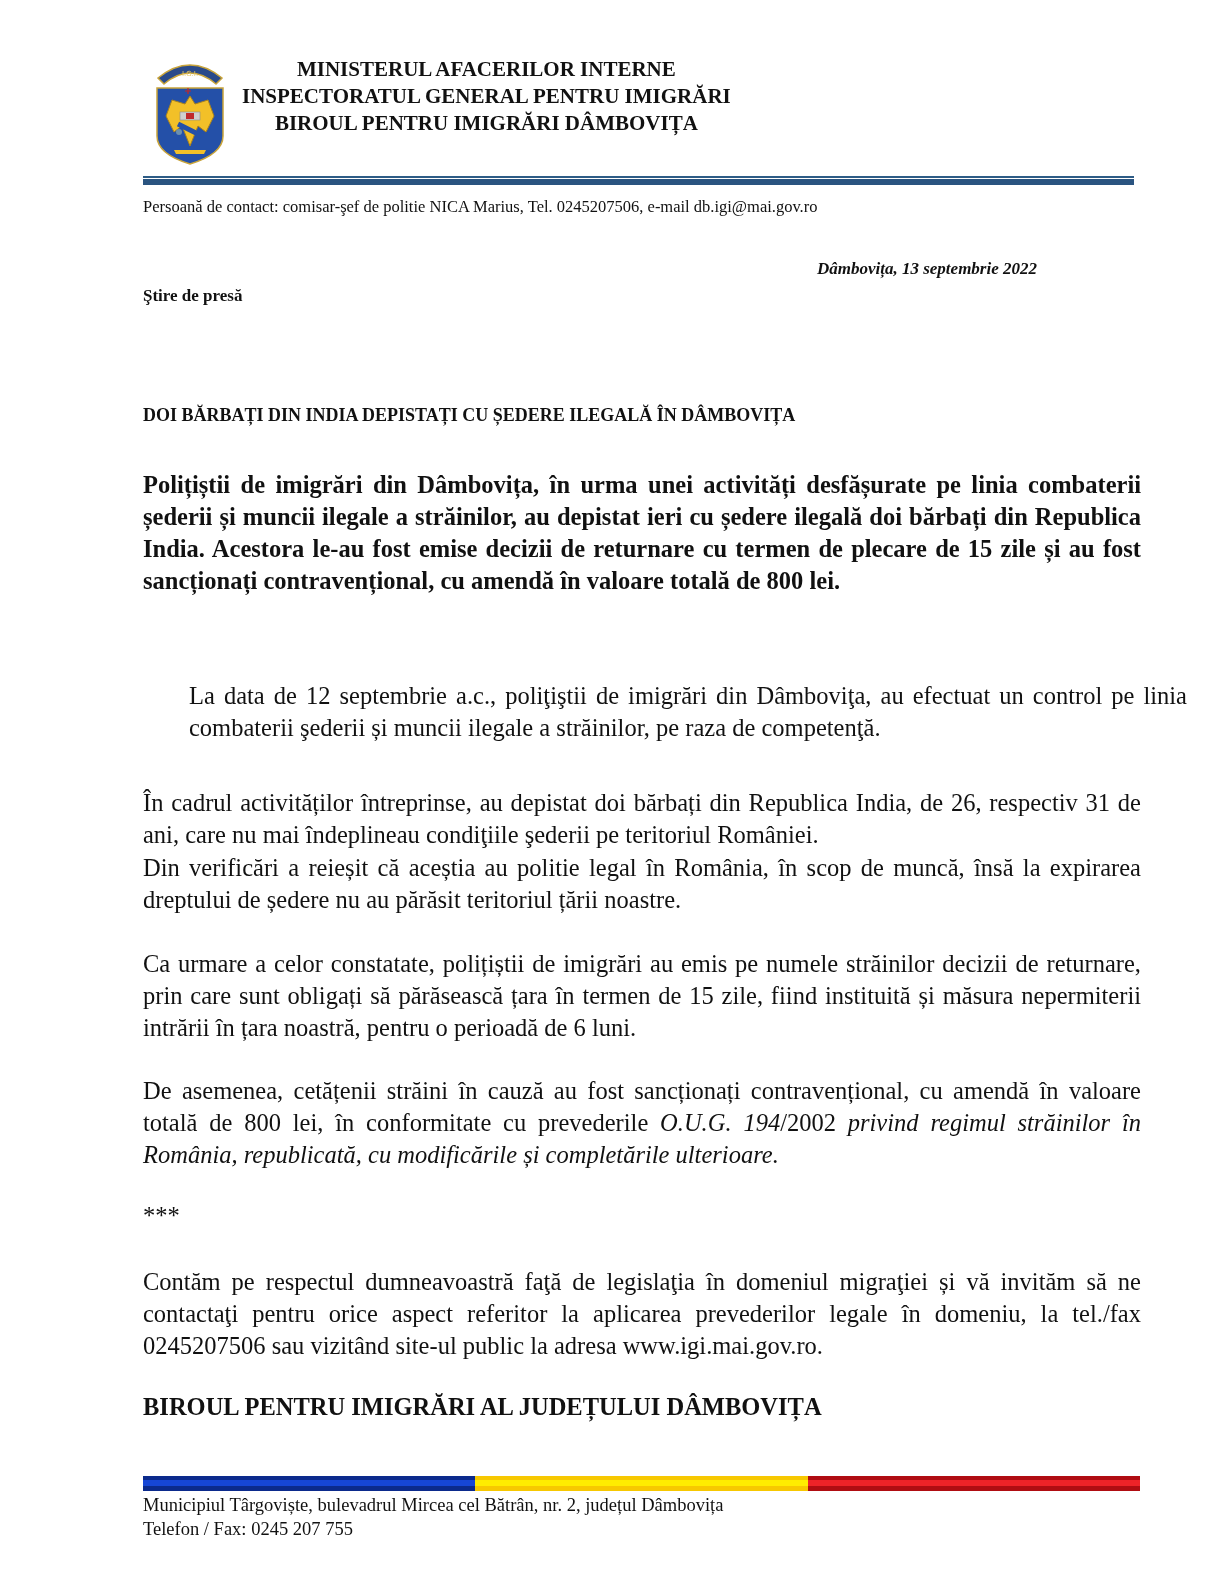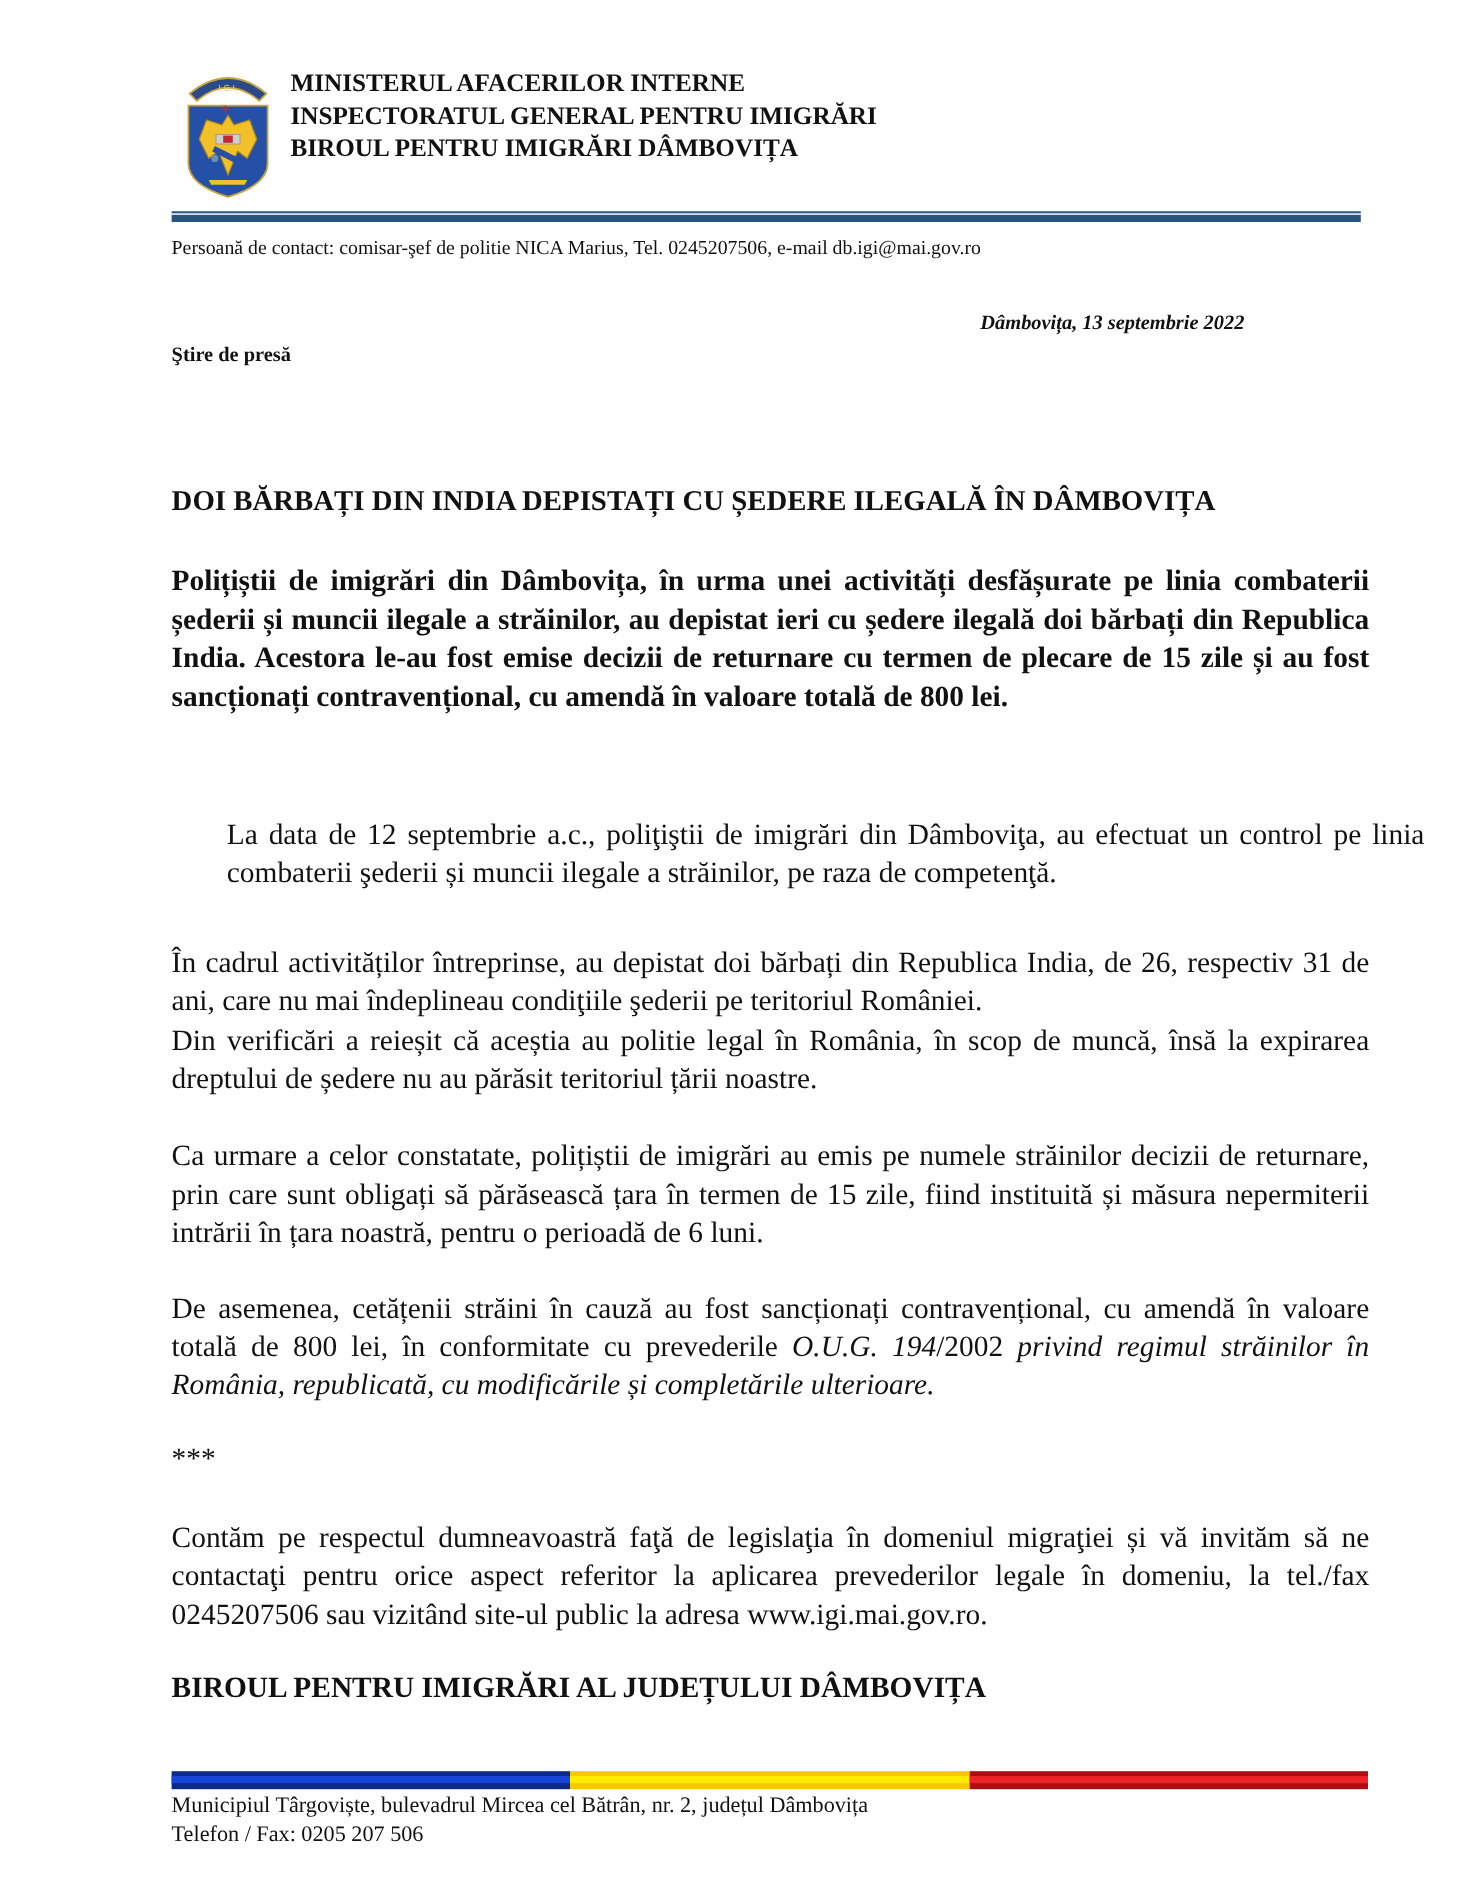--- a/index.html
+++ b/index.html
@@ -2,31 +2,31 @@
 <html><head>
 <meta charset="utf-8">
 <style>
   html, body { margin: 0; padding: 0; background: #ffffff; }
   body { width: 1224px; height: 1584px; position: relative; overflow: hidden;
          font-family: "Liberation Serif", serif; color: #111; }
   .abs { position: absolute; }
 
   
   #logo { left: 152px; top: 54px; width: 76px; height: 112px; }
-  #header-lines { left: 242px; top: 56px; font-weight: bold; font-size: 21px; line-height: 27px; color: #111; }
+  #header-lines { left: 242px; top: 56px; font-weight: bold; font-size: 21px; line-height: 27px; color: #111; text-align: center; }
   #header-rule { left: 143px; top: 176px; width: 991px; }
   #header-rule .thin { height: 2px; background: #2e5c86; }
   #header-rule .gap { height: 1px; background: #ffffff; }
   #header-rule .thick { height: 6px; background: #2a5480; }
 
   #contact { left: 143px; top: 197px; font-size: 16.5px; }
   #date { right: 187px; top: 259px; font-size: 17px; font-weight: bold; font-style: italic; margin-left: 11px; }
   #doc-type { left: 143px; top: 286px; font-size: 17px; font-weight: bold; }
 
-  #title { left: 143px; top: 405px; width: 998px; font-size: 24px; font-weight: bold; text-align: left; white-space: nowrap; }
+  #title { left: 143px; top: 405px; width: 998px; font-size: 18px; font-weight: bold; text-align: left; white-space: nowrap; }
 
   .para { position: absolute; left: 143px; width: 998px; font-size: 24.5px; line-height: 32px; text-align: justify; }
   .para.lead { font-weight: bold; }
   .last-line-left { text-align-last: left; }
 
   #p-lead { top: 469px; }
   #p1 { top: 680px; margin-left: 46px; }
   #p2 { top: 787px; }
   #p3 { top: 852px; }
   #p4 { top: 948px; }
@@ -109,14 +109,14 @@
   <div class="band" id="band-yellow">
       <div class="inner"></div>
     </div>
   <div class="band" id="band-red">
       <div class="inner"></div>
     </div>
 </div>
 
 <div id="footer-address" class="abs">
   <div>Municipiul Târgoviște, bulevadrul Mircea cel Bătrân, nr. 2, județul Dâmbovița</div>
-  <div>Telefon / Fax: 0205 207 506</div>
+  <div>Telefon / Fax: 0245 207 755</div>
 </div>
 
 </body></html>

